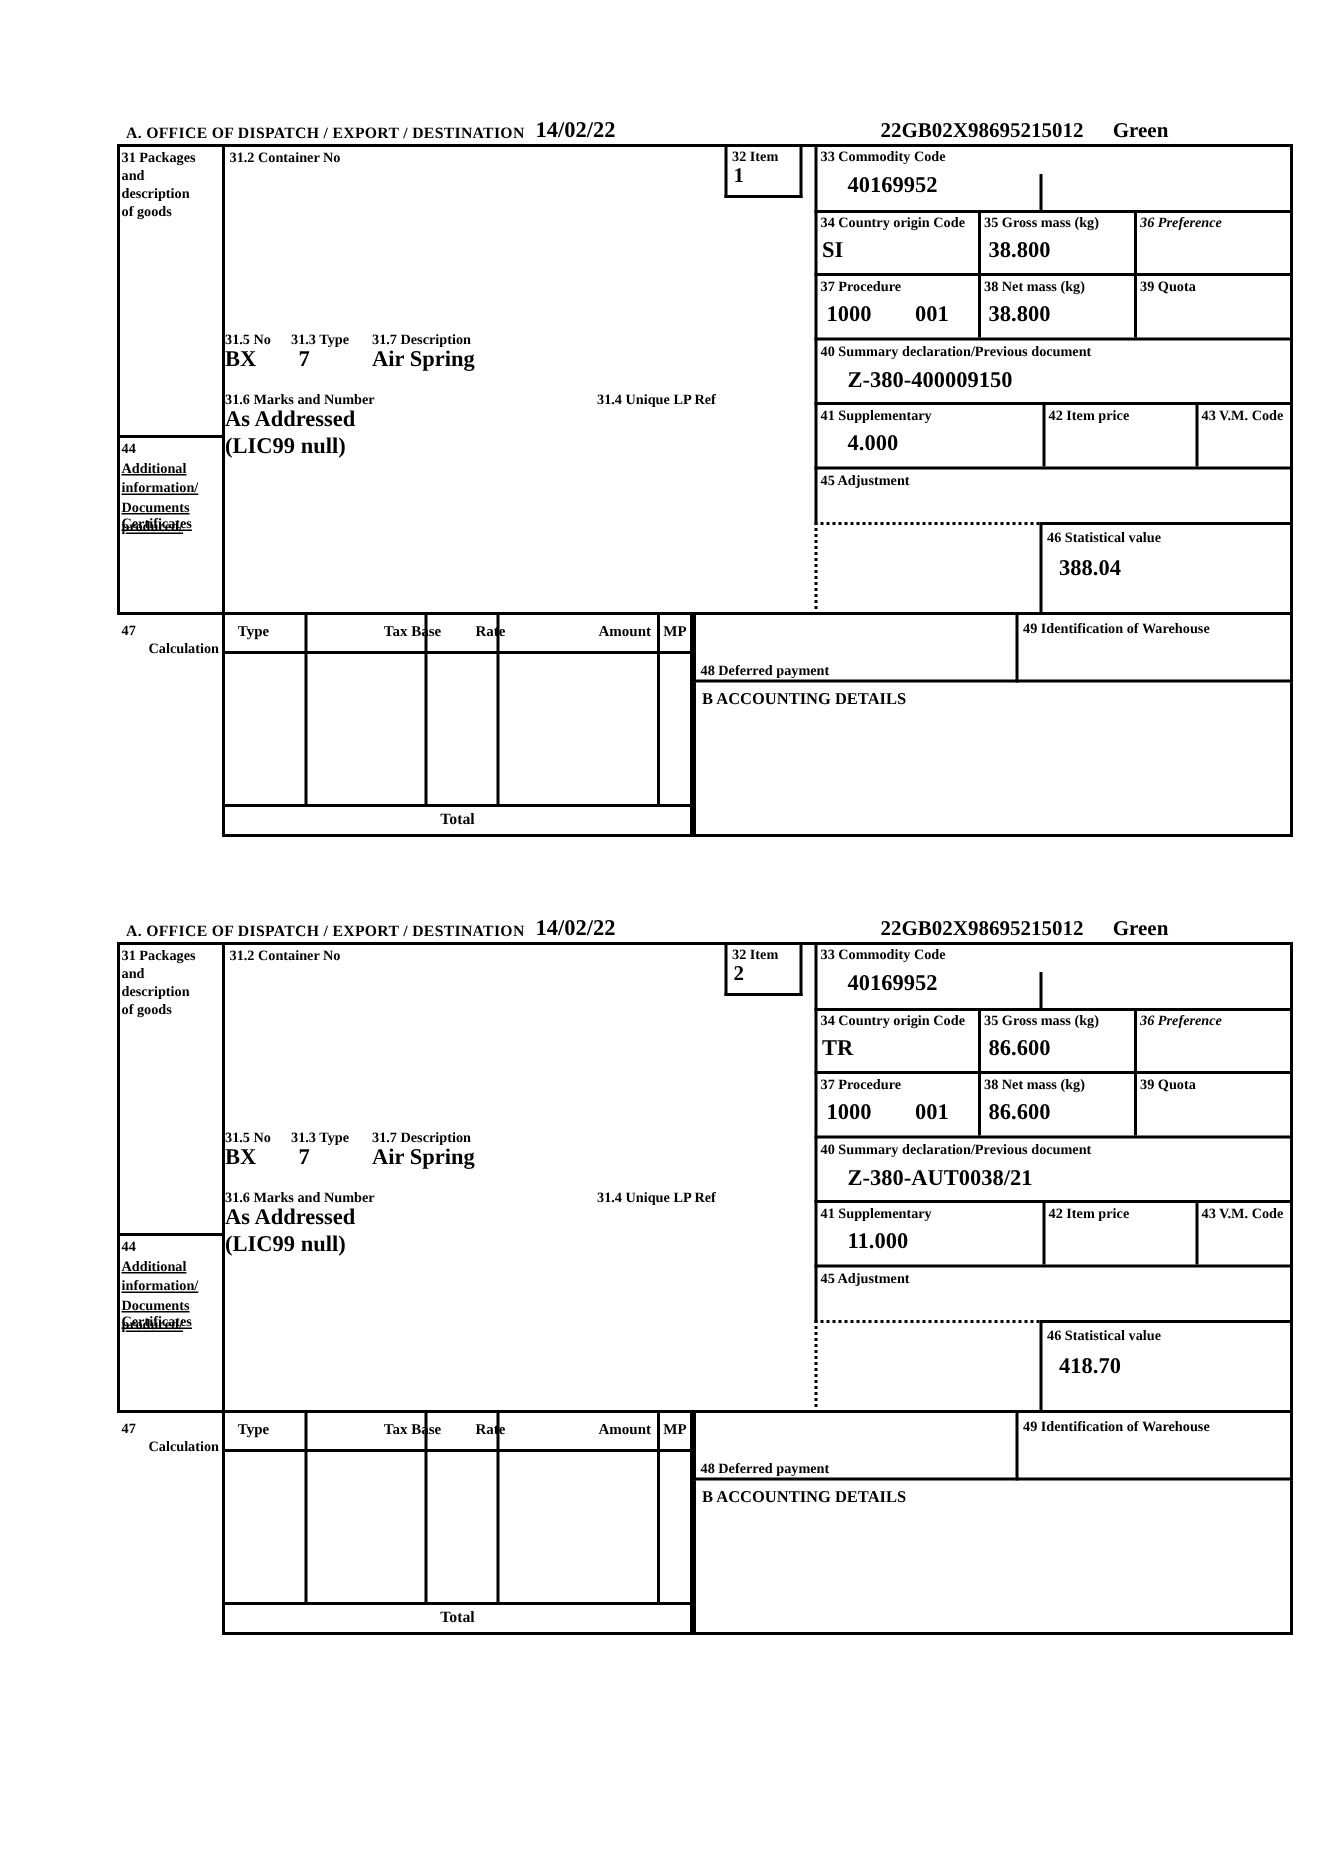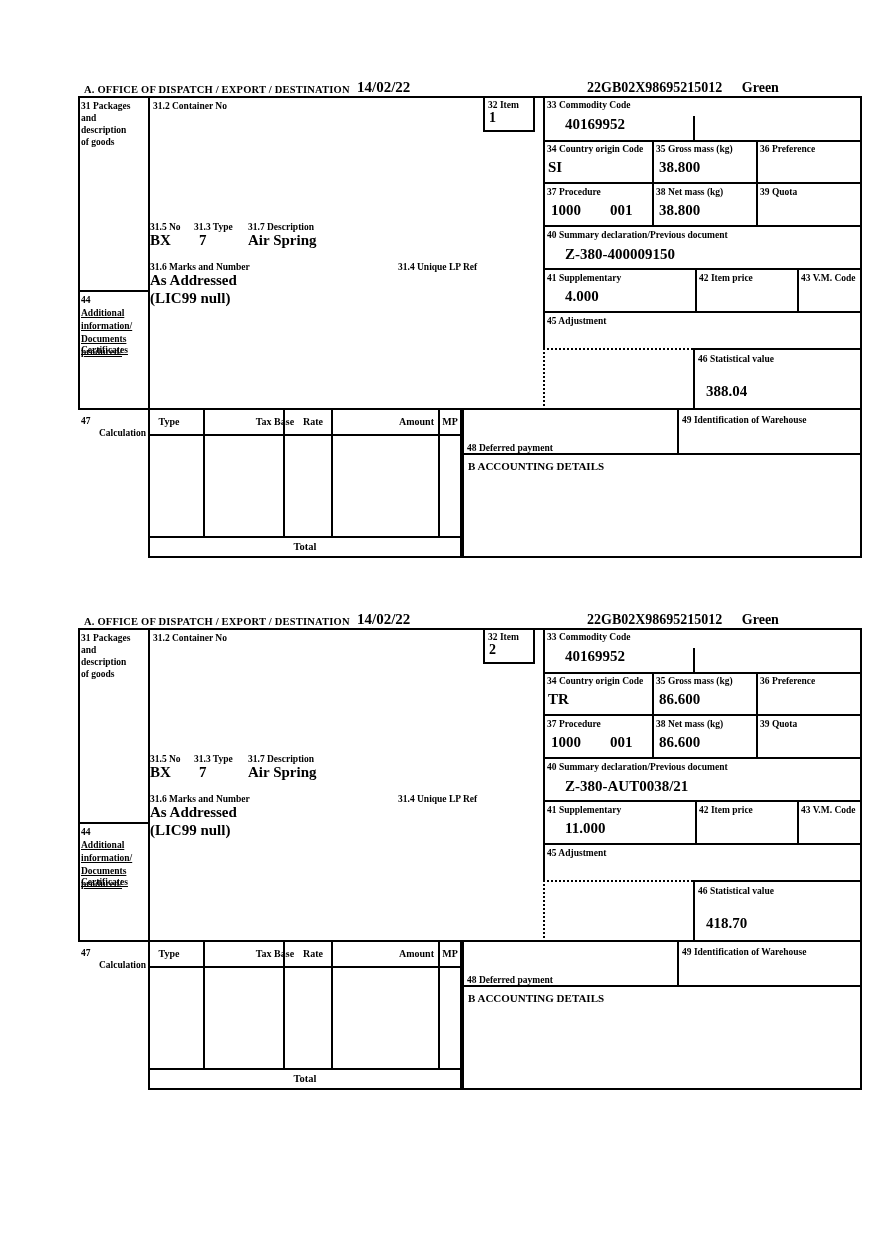--- a/index.html
+++ b/index.html
@@ -49,42 +49,42 @@
   .v-36div{left:678px;top:62px;height:85px;}
   .v-41div{left:617px;top:190px;height:43px;}
   .v-42div{left:719px;top:190px;height:43px;}
   .v-33tick{left:615px;top:38px;height:24px;}
   .h-45dot{left:465px;top:270px;width:150px;}
   .box46{left:615px;top:270px;width:169px;height:62px;}
 
   .lbl33{left:469px;top:21px;}  .val-commodity{left:487px;top:38px;}
   .lbl34{left:469px;top:65px;}  .val-origin{left:470px;top:81px;}
   .lbl35{left:578px;top:65px;}  .val-gross{left:581px;top:81px;}
-  .lbl36{left:682px;top:65px;}
+  .lbl36{left:682px;top:65px;font-style:italic;}
   .lbl37{left:469px;top:108px;} .val-proc1{left:473px;top:124px;} .val-proc2{left:532px;top:124px;}
   .lbl38{left:578px;top:108px;} .val-net{left:581px;top:124px;}
   .lbl39{left:682px;top:108px;}
   .lbl40{left:469px;top:151px;} .val-prevdoc{left:487px;top:168px;}
   .lbl41{left:469px;top:194px;} .val-suppl{left:487px;top:210px;}
   .lbl42{left:621px;top:194px;}
   .lbl43{left:723px;top:194px;}
   .lbl45{left:469px;top:237px;}
-  .lbl46{left:620px;top:275px;} .val-stat{left:628px;top:305px;text-align:center;}
+  .lbl46{left:620px;top:275px;} .val-stat{left:628px;top:293px;text-align:center;}
 
   .lbl47no{left:3px;top:337px;} .lbl47name{left:3px;top:349px;padding-left:18px;}
   .tbl-box{left:70px;top:332px;width:314px;height:128px;border-top:none;}
   .tbl-hdrline{left:70px;top:356px;width:314px;}
   .tv1{left:125px;top:332px;height:128px;}
   .tv2{left:205px;top:332px;height:128px;}
   .tv3{left:253px;top:332px;height:128px;}
   .tv4{left:360px;top:332px;height:128px;}
   .colhead{position:absolute;top:337px;font-size:10px;font-weight:bold;line-height:14px;box-sizing:border-box;}
   .col-type{left:70px;width:42px;text-align:center;}
   .col-taxbase{left:125px;width:80px;text-align:center;margin-left:32px;}
-  .col-rate{left:197px;width:48px;text-align:right;padding-right:0;}
+  .col-rate{left:211px;width:48px;text-align:right;padding-right:0;}
   .col-amount{left:253px;width:107px;text-align:right;padding-right:4px;}
   .col-mp{left:360px;width:24px;text-align:center;}
   .total-row{left:70px;top:460px;width:314px;height:20px;border-top:none;text-align:center;font-size:10.5px;font-weight:bold;line-height:17px;}
   .row4849{left:384px;top:332px;width:400px;height:45px;border-top:none;}
   .v4849{left:599px;top:332px;height:45px;}
   .lbl48{left:389px;top:336px;margin-top:28px;}
   .lbl49{left:604px;top:336px;}
   .boxB{left:384px;top:377px;width:400px;height:103px;border-top:none;}
   .lblB{left:390px;top:382px;font-size:11px;}
 </style>

